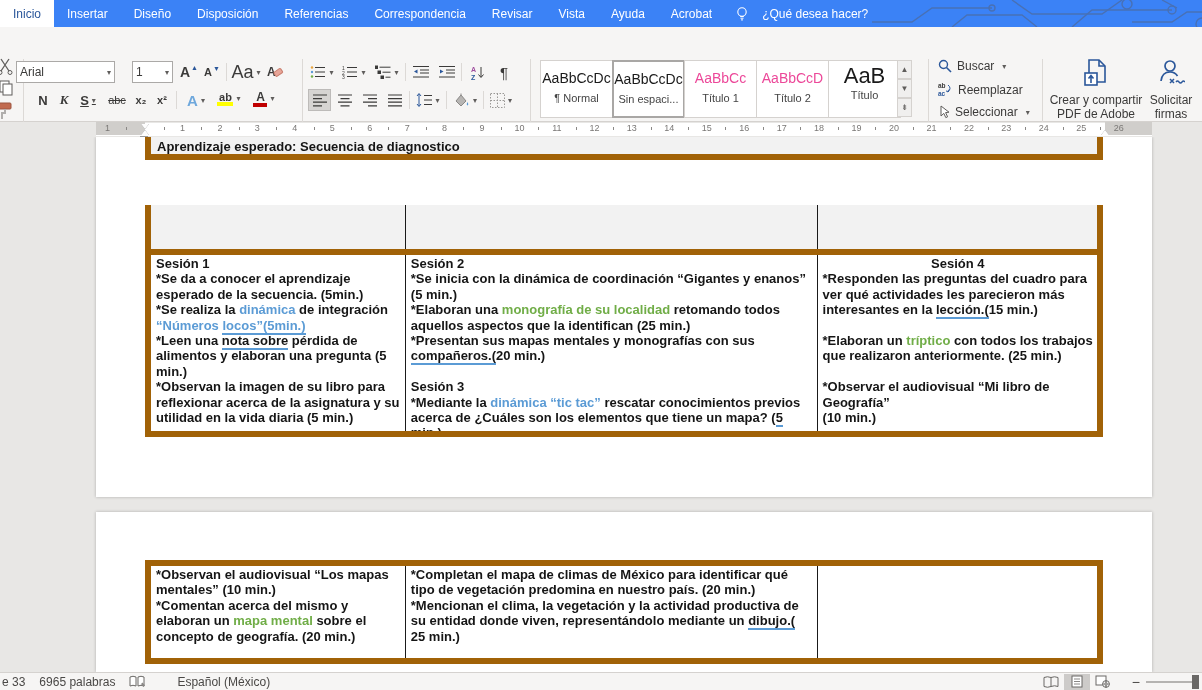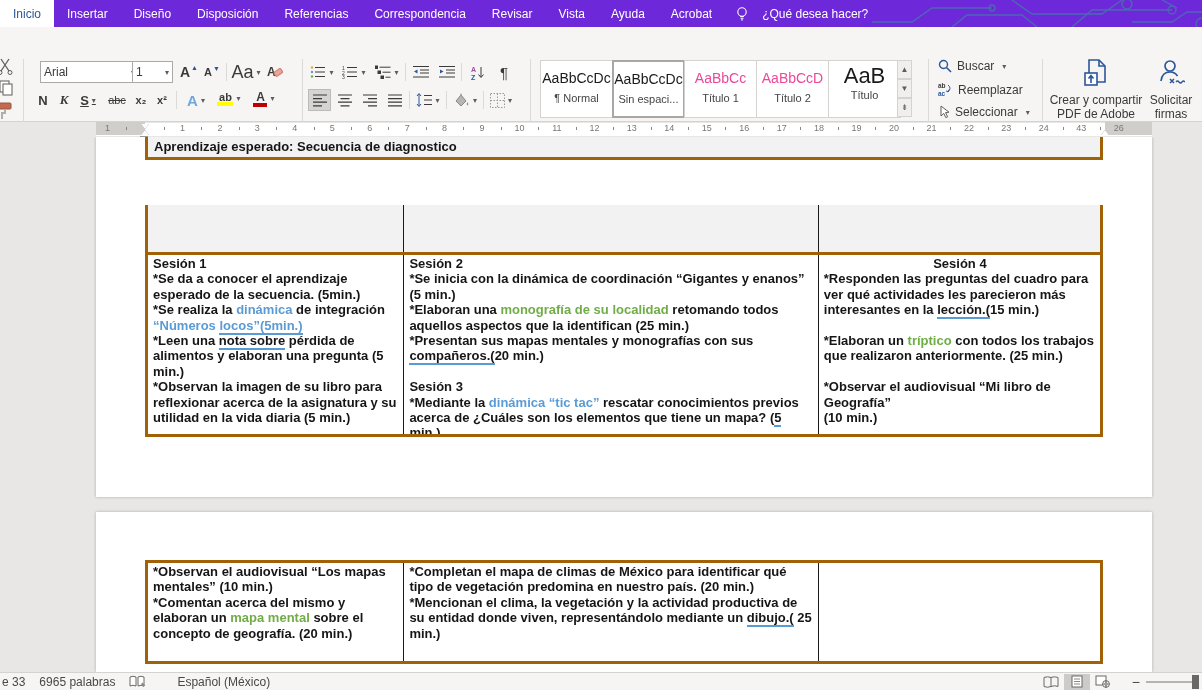--- a/index.html
+++ b/index.html
@@ -1,21 +1,21 @@
 <!DOCTYPE html>
 <html><head>
 <meta charset="utf-8">
 <style>
   * { margin:0; padding:0; box-sizing:border-box; }
   html,body { width:1202px; height:690px; overflow:hidden; }
   body { font-family:"Liberation Sans","DejaVu Sans",sans-serif; background:#e8e7e5; position:relative; }
   .app { position:absolute; inset:0; }
 
   
-  .tabbar { position:absolute; left:0; top:0; width:1202px; height:27px; background:#6d28d9; display:flex; align-items:stretch; color:#fff; font-size:12px; overflow:hidden; }
+  .tabbar { position:absolute; left:0; top:0; width:1202px; height:27px; background:#3b82f6; display:flex; align-items:stretch; color:#fff; font-size:12px; overflow:hidden; }
   .tabbar .tab { padding:0 13px; display:flex; align-items:center; cursor:default; white-space:nowrap; }
   .tabbar .tab.active { background:#fff; color:#2b579a; }
   .tellme { display:flex; align-items:center; gap:13px; padding:0 10px; }
   .circuit { position:absolute; right:0; top:0; height:27px; pointer-events:none; }
 
   
   .ribbon { position:absolute; left:0; top:27px; width:1202px; height:95px; background:#f6f5f4; border-bottom:1px solid #d5d2cf; font-size:12px; color:#3b3a39; }
   .grp-label { position:absolute; top:103px; font-size:11px; color:#6a6866; text-align:center; }
   .vdiv { position:absolute; top:32px; height:78px; width:1px; background:#dcd9d6; }
   .launcher { position:absolute; width:10px; height:10px; }
@@ -50,21 +50,21 @@
   .ind-tri-down { position:absolute; width:0; height:0; border-left:4px solid transparent; border-right:4px solid transparent; border-top:5px solid #fdfdfd; filter:drop-shadow(0 0 0.5px #777); }
   .ind-tri-up { position:absolute; width:0; height:0; border-left:4px solid transparent; border-right:4px solid transparent; border-bottom:5px solid #fdfdfd; filter:drop-shadow(0 0 0.5px #777); }
   .ind-box { position:absolute; width:8px; height:4px; background:#fdfdfd; border:1px solid #999; }
 
   
   .docarea { position:absolute; left:0; top:137px; width:1202px; height:535px; background:#e8e7e5; overflow:hidden; }
   .page { position:absolute; left:96px; width:1056px; background:#fff; box-shadow:0 0 3px rgba(0,0,0,.25); }
   .page1 { top:0; height:360px; }
   .page2 { top:375px; height:160px; }
 
-  .t-row { position:absolute; left:49px; width:958px; border:3px solid #a16207; }
+  .t-row { position:absolute; left:49px; width:958px; border:6px solid #a16207; }
   .t-cells { display:flex; height:100%; }
   .t-cell { height:100%; border-right:1px solid #1a1a1a; padding:1px 4px 0 5px; overflow:hidden; }
   .t-cell:last-child { border-right:none; }
   .doc-bold { font-weight:bold; color:#151515; }
   .fs13 { font-size:13px; line-height:15.4px; }
   .gray-row { background:#f2f2f2; }
   .hdr-cell { text-align:center; font-style:italic; font-weight:bold; padding-top:3px; }
   .para { min-height:15.4px; }
   .para.al-center { text-align:center; }
   .run-blue { color:#5b9bd5; }
@@ -141,21 +141,21 @@
           <path d="M12 8 v4 h-3 v6" stroke="#b0aeac" stroke-width="2" fill="none"></path>
         </svg>
     </div>
     <div class="grp-label" style="left:-4px; width:24px;"><span>es</span></div>
     <svg class="launcher" style="left:12px; top:105px;" viewBox="0 0 10 10">
         <path d="M1.5 1.5 h4 M1.5 1.5 v4" stroke="#6a6866" fill="none"></path>
         <path d="M4 4 l4 4 M8 8 h-3.2 M8 8 v-3.2" stroke="#6a6866" fill="none"></path>
       </svg>
     <div class="vdiv" style="left:23px;"></div>
 
-    <div class="combo" style="left:40px; top:34px; width:99px;">
+    <div class="combo" style="left:16px; top:34px; width:99px;">
       <span class="val">Arial</span>
         <span class="caret">▾</span>
     </div>
     <div class="combo" style="left:132px; top:34px; width:41px;">
       <span class="val">1</span>
         <span class="caret">▾</span>
     </div>
     <div class="rbtn" style="left:178px; top:34px; width:22px;">
         <span class="bigletter">A</span>
         <span style="color:#2b579a; font-size:7px; margin:-10px 0 0 1px;">▲</span>
@@ -461,21 +461,21 @@
         <span class="num" style="left: 894px;">20</span>
         <span class="tick" style="left: 875.275px;"></span>
         <span class="num" style="left: 931.45px;">21</span>
         <span class="tick" style="left: 912.725px;"></span>
         <span class="num" style="left: 968.9px;">22</span>
         <span class="tick" style="left: 950.175px;"></span>
         <span class="num" style="left: 1006.35px;">23</span>
         <span class="tick" style="left: 987.625px;"></span>
         <span class="num" style="left: 1043.8px;">24</span>
         <span class="tick" style="left: 1025.08px;"></span>
-        <span class="num" style="left: 1081.25px;">43</span>
+        <span class="num" style="left: 1081.25px;">25</span>
         <span class="tick" style="left: 1062.53px;"></span>
         <span class="num" style="left: 1118.7px;">26</span>
         <span class="tick" style="left: 1099.97px;"></span>
       </div>
     <div class="ind-tri-down" style="left:141px; top:2px;"></div>
     <div class="ind-tri-up" style="left:141px; top:8px;"></div>
     <div class="ind-box" style="left:140px; top:14px;"></div>
     <div class="ind-tri-up" style="left:1101px; top:8px;"></div>
   </div>
 

